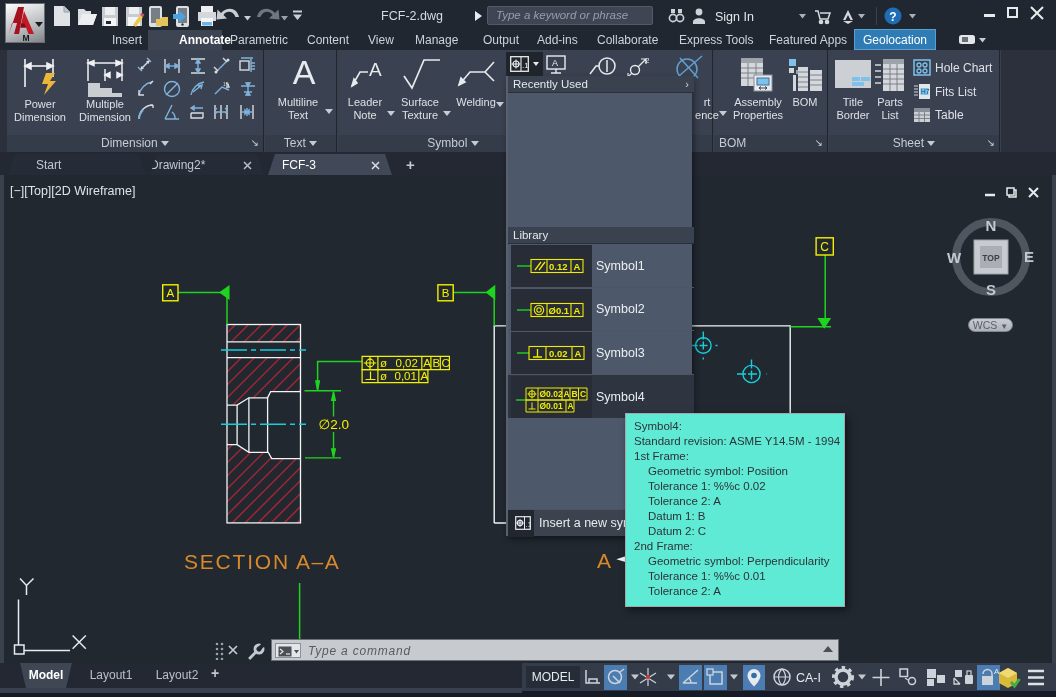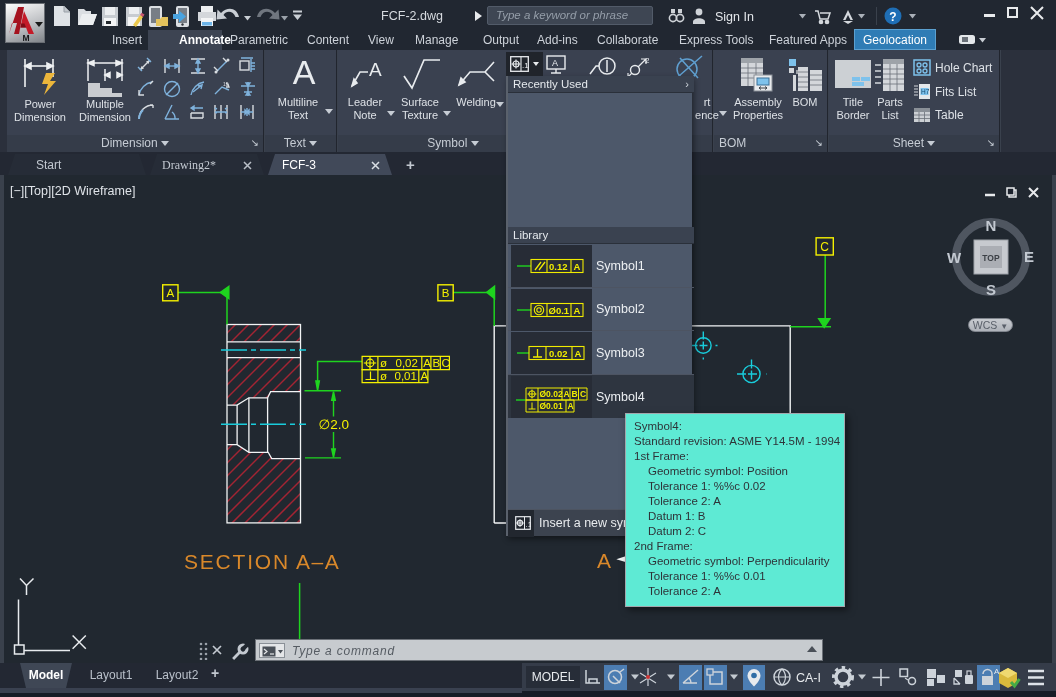--- a/index.html
+++ b/index.html
@@ -384,21 +384,21 @@
       <rect x="1" y="1" width="16" height="14" fill="#ccd0d4"></rect>
       <rect x="1" y="1" width="16" height="4" fill="#8a9097"></rect>
       <g stroke="#6a7078" stroke-width="0.8" fill="none">
         <path d="M1 8 h16 M1 11.5 h16 M6 5 v10 M11.5 5 v10"></path>
       </g>
     </svg>
  <div class="abs stxt" style="left:935px;top:58px;">Table</div>
 </div>
 <div class="abs" id="filetabs">
  <div class="abs ftab" style="left:8px;width:138px;background:#262c37;"><span style="margin-left:28px;">Start</span></div>
- <div class="abs ftab" style="left:150px;width:114px;background:#262c37;"><span style="margin-left:12px;font-family:Liberation Serif, serif;">Drawing2*</span><svg class="xs" width="9" height="9" viewBox="0 0 9 9">
+ <div class="abs ftab" style="left:150px;width:114px;background:#262c37;"><span style="">Drawing2*</span><svg class="xs" width="9" height="9" viewBox="0 0 9 9">
         <path d="M1 1 L8 8 M8 1 L1 8" stroke="#b9bfc7" stroke-width="1.5"></path>
       </svg></div>
  <div class="abs ftab" style="left:268px;width:124px;background:#414959;"><span style="margin-left:14px;color:#fff;">FCF-3</span><svg class="xs" width="9" height="9" viewBox="0 0 9 9">
         <path d="M1 1 L8 8 M8 1 L1 8" stroke="#d9dee4" stroke-width="1.5"></path>
       </svg></div>
  <div class="abs" style="left:406px;top:4px;color:#c2c8d0;font-size:15px;font-weight:bold;">+</div>
 </div>
 <div class="abs" id="canvas">
  <div class="abs" style="left:0;top:0;width:4px;height:488px;background:#3a414c;"></div>
  <div class="abs" style="left:1052px;top:0;width:4px;height:488px;background:#3a414c;"></div>
@@ -634,21 +634,21 @@
       <path d="M6 3.5 V12.5 M1.5 8 H10.5" stroke="#e8ebee" stroke-width="1.1"></path>
       <text x="12" y="12" font-size="8" fill="#e8ebee">.1</text>
     </svg>
  <div class="abs" style="left:27px;top:10px;width:0;height:0;border-left:3.5px solid transparent;border-right:3.5px solid transparent;border-top:4.5px solid #e8ebee;"></div>
 </div>
 
 <div class="abs" id="tooltip" style="left:625px;top:413px;width:220px;height:194px;background:#5eead4;border:1px solid #a2a7ac;box-shadow:3px 3px 7px rgba(0,0,0,0.5);z-index:30;color:#2e3338;font-size:11.5px;line-height:15px;padding:5px 0 0 8px;">
 Symbol4:<br>Standard revision: ASME Y14.5M - 1994<br>1st Frame:<br><span class="ind">Geometric symbol: Position</span><br><span class="ind">Tolerance 1: %%c 0.02</span><br><span class="ind">Tolerance 2: A</span><br><span class="ind">Datum 1: B</span><br><span class="ind">Datum 2: C</span><br>2nd Frame:<br><span class="ind">Geometric symbol: Perpendicularity</span><br><span class="ind">Tolerance 1: %%c 0.01</span><br><span class="ind">Tolerance 2: A</span>
 </div>
 
-<div class="abs" style="left:198px;top:639px;width:625px;height:23px;z-index:15;">
+<div class="abs" style="left:214px;top:639px;width:625px;height:23px;z-index:15;">
  <svg class="abs" style="left:0;top:2px;" width="54" height="19" viewBox="0 0 54 19">
   <g fill="#9aa1a9">
         <circle cx="3" cy="3" r="1.3"></circle>
         <circle cx="8" cy="3" r="1.3"></circle>
         <circle cx="3" cy="8" r="1.3"></circle>
         <circle cx="8" cy="8" r="1.3"></circle>
         <circle cx="3" cy="13" r="1.3"></circle>
         <circle cx="8" cy="13" r="1.3"></circle>
         <circle cx="3" cy="18" r="1.3"></circle>
         <circle cx="8" cy="18" r="1.3"></circle>

